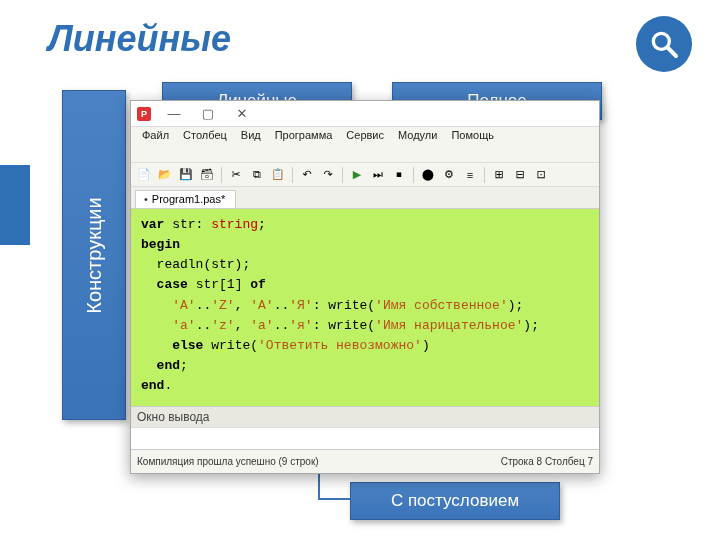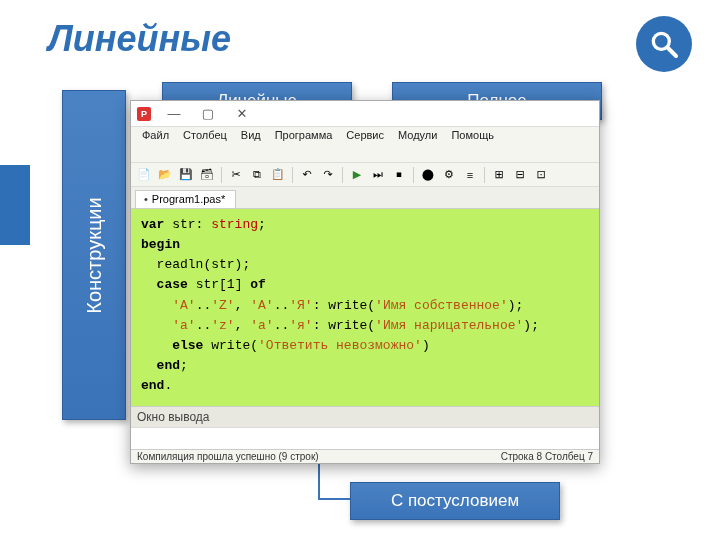--- a/index.html
+++ b/index.html
@@ -169,21 +169,21 @@
     padding: 3px 6px;
     font-size: 12px;
     color: #444;
   }
   .output-body {
     background: #fff;
     height: 22px;
     border-top: 1px solid #ddd;
   }
   .ide-status {
-    height: 14px;
+    height: 24px;
     background: #f5f5f0;
     border-top: 1px solid #ccc;
     display: flex;
     align-items: center;
     font-size: 10px;
     color: #333;
     padding: 0 6px;
   }
   .ide-status .s-left { flex:1; }
 </style>

